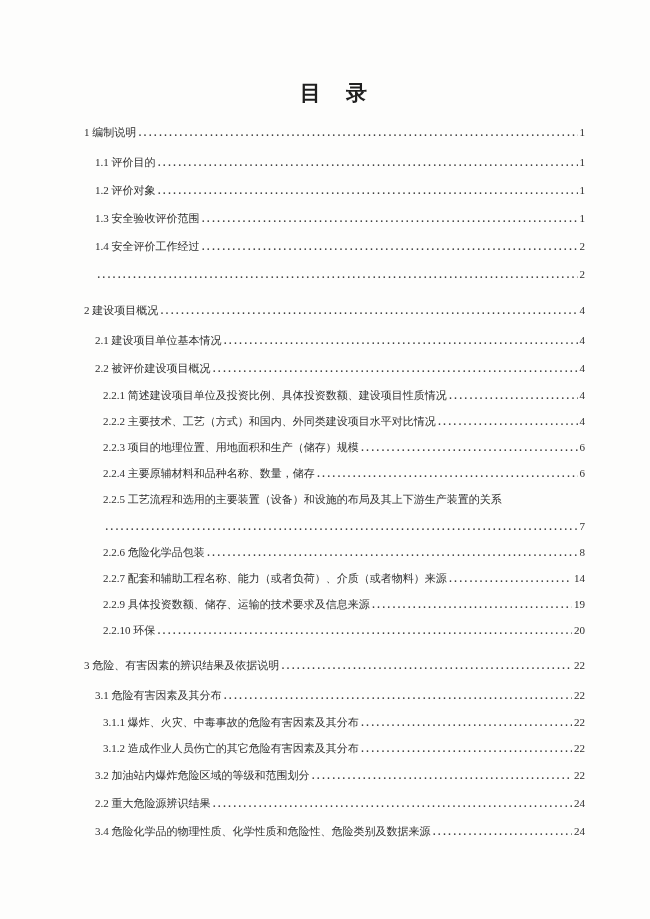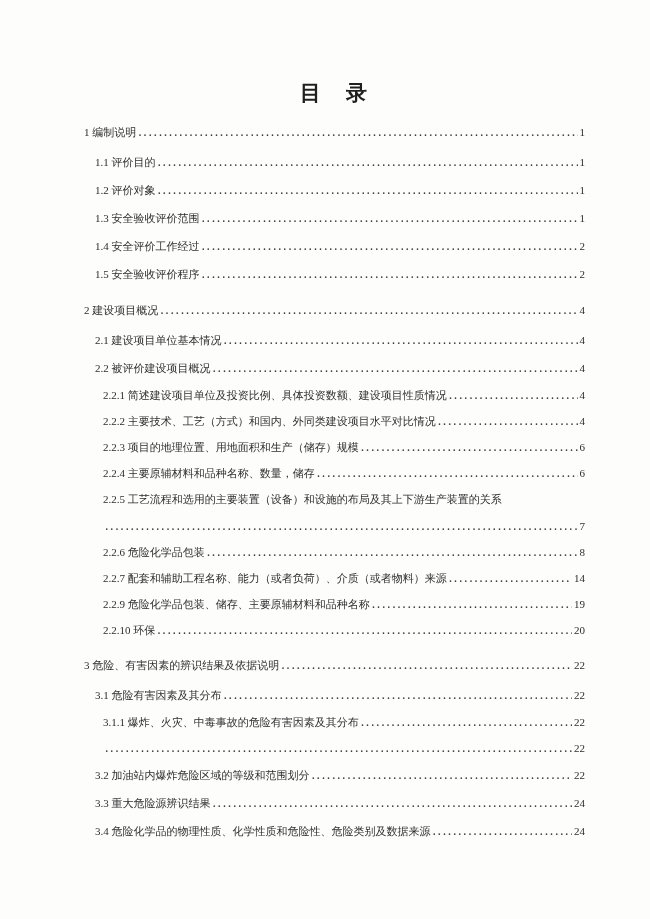--- a/index.html
+++ b/index.html
@@ -94,21 +94,20 @@
     <span class="page-num">1</span>
   </div>
 
   <div class="row level-2">
     <span class="label">1.4 安全评价工作经过</span>
     <span class="leader"></span>
     <span class="page-num">2</span>
   </div>
 
   <div class="row level-2">
-    <span class="label">1.5 安全验收评价程序</span>
     <span class="leader"></span>
     <span class="page-num">2</span>
   </div>
 
   <div class="row level-1">
     <span class="label">2 建设项目概况</span>
     <span class="leader"></span>
     <span class="page-num">4</span>
   </div>
 
@@ -166,21 +165,21 @@
   </div>
 
   <div class="row level-3">
     <span class="label">2.2.7 配套和辅助工程名称、能力（或者负荷）、介质（或者物料）来源</span>
     <span class="leader"></span>
     <span class="page-num">14</span>
   </div>
 
 
   <div class="row level-3">
-    <span class="label">2.2.9 危险化学品包装、储存、主要原辅材料和品种名称</span>
+    <span class="label">2.2.9 具体投资数额、储存、运输的技术要求及信息来源</span>
     <span class="leader"></span>
     <span class="page-num">19</span>
   </div>
 
   <div class="row level-3">
     <span class="label">2.2.10 环保</span>
     <span class="leader"></span>
     <span class="page-num">20</span>
   </div>
 
@@ -196,32 +195,33 @@
     <span class="page-num">22</span>
   </div>
 
   <div class="row level-3">
     <span class="label">3.1.1 爆炸、火灾、中毒事故的危险有害因素及其分布</span>
     <span class="leader"></span>
     <span class="page-num">22</span>
   </div>
 
   <div class="row level-3">
+    <span class="label">3.1.2 造成作业人员伤亡的其它危险有害因素及其分布</span>
     <span class="leader"></span>
     <span class="page-num">22</span>
   </div>
 
   <div class="row level-2">
     <span class="label">3.2 加油站内爆炸危险区域的等级和范围划分</span>
     <span class="leader"></span>
     <span class="page-num">22</span>
   </div>
 
   <div class="row level-2">
-    <span class="label">3.3 重大危险源辨识结果</span>
+    <span class="label">2.2 重大危险源辨识结果</span>
     <span class="leader"></span>
     <span class="page-num">24</span>
   </div>
 
   <div class="row level-2">
     <span class="label">3.4 危险化学品的物理性质、化学性质和危险性、危险类别及数据来源</span>
     <span class="leader"></span>
     <span class="page-num">24</span>
   </div>
 </div>

